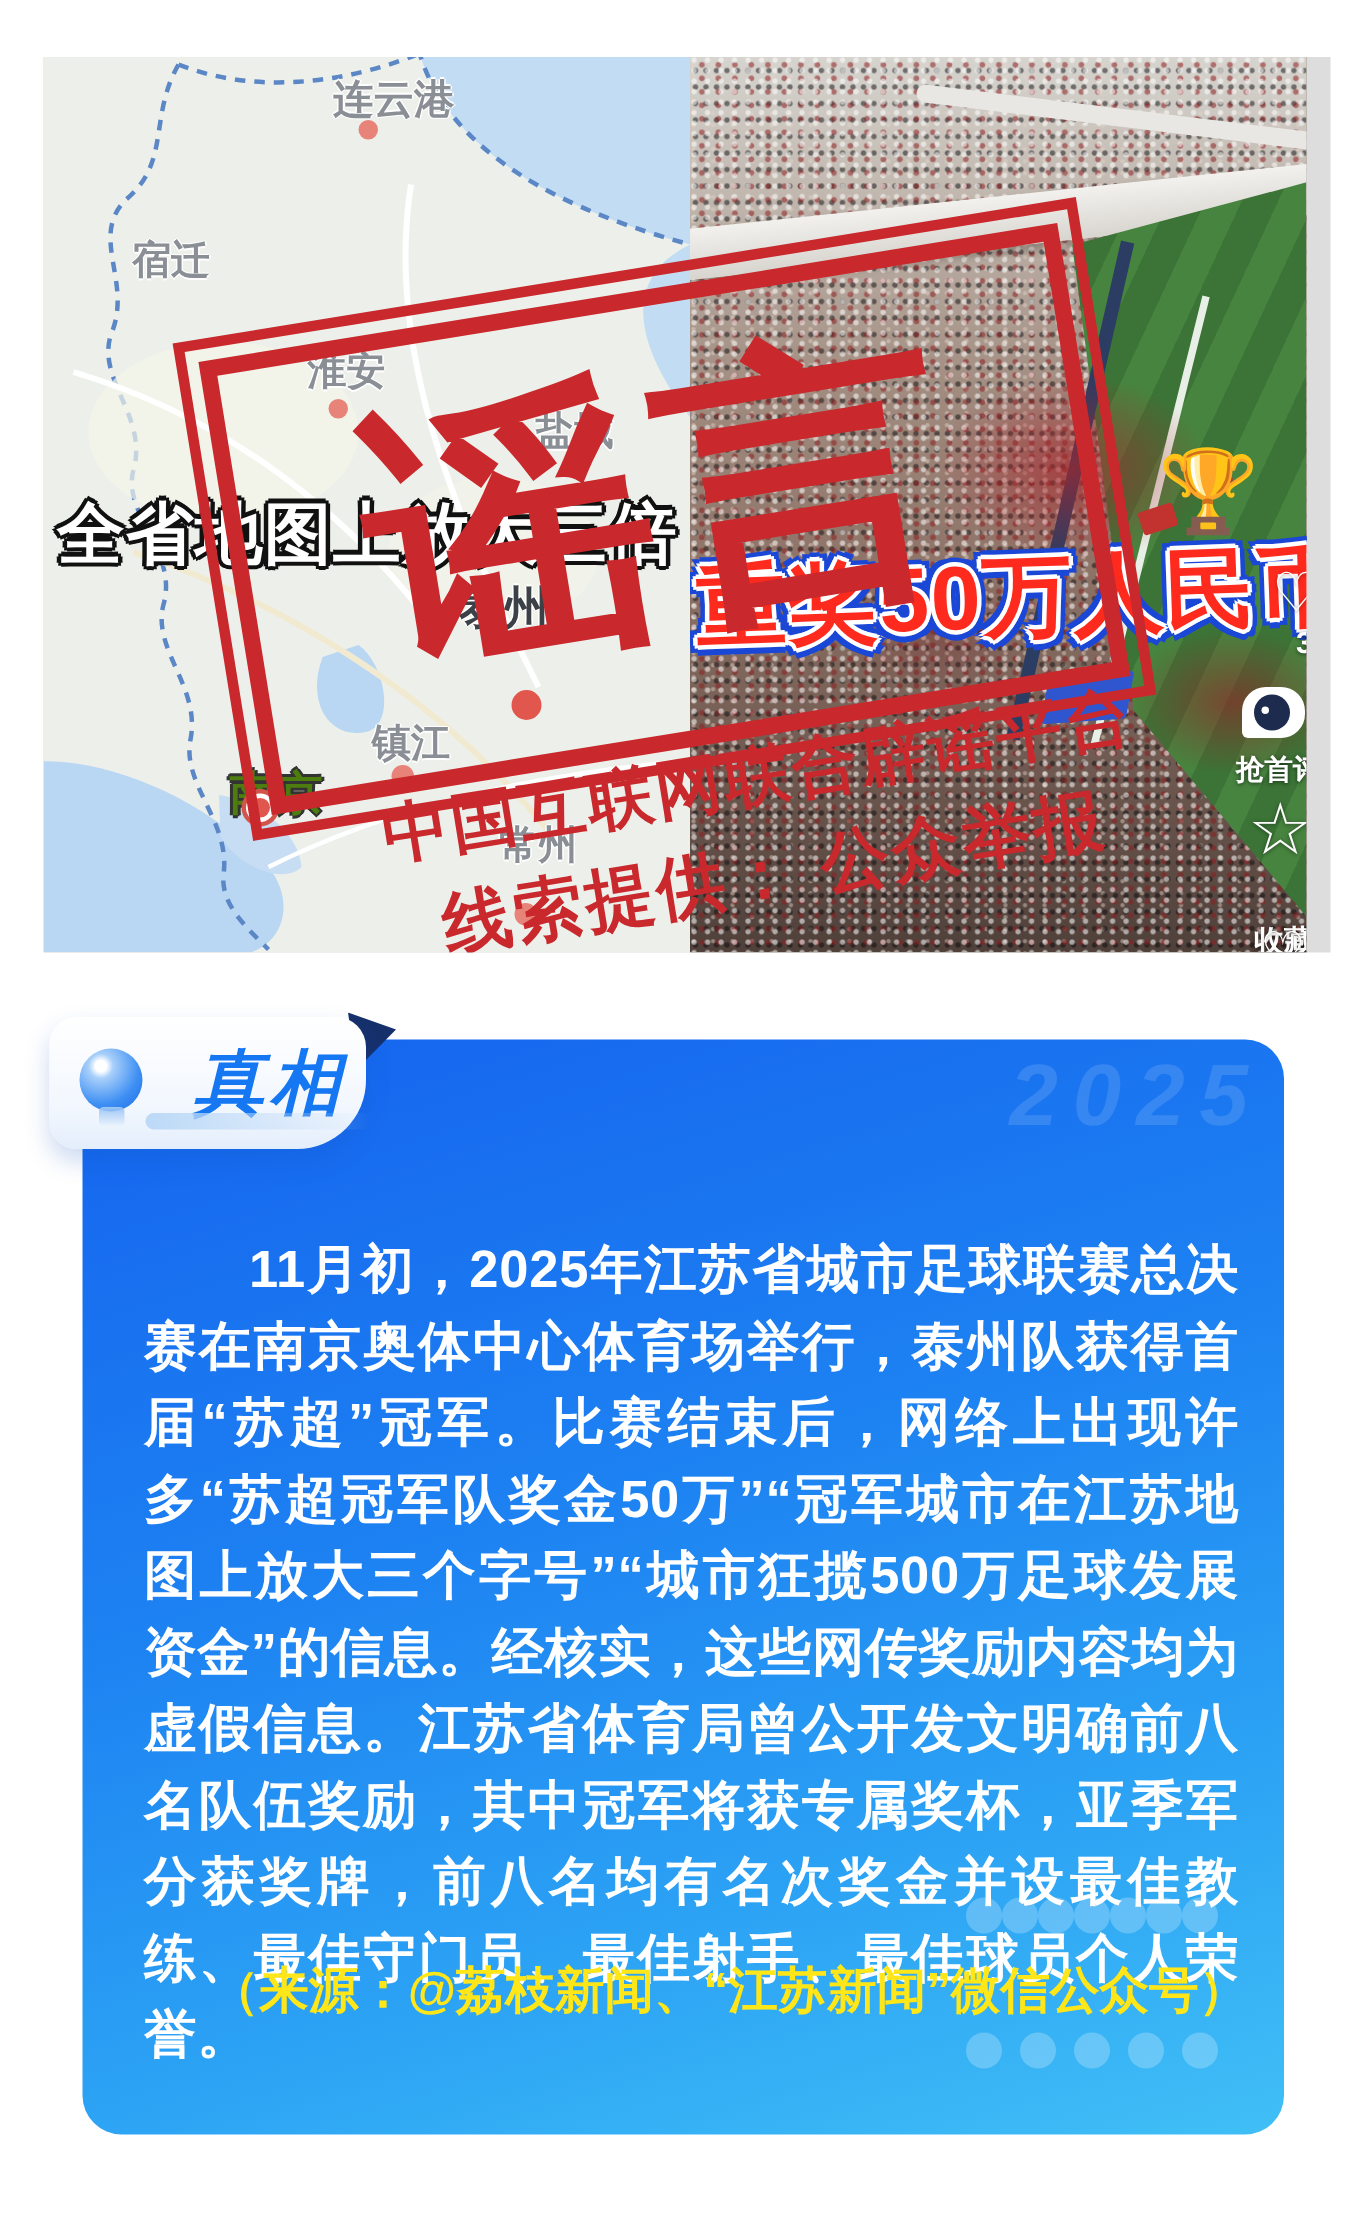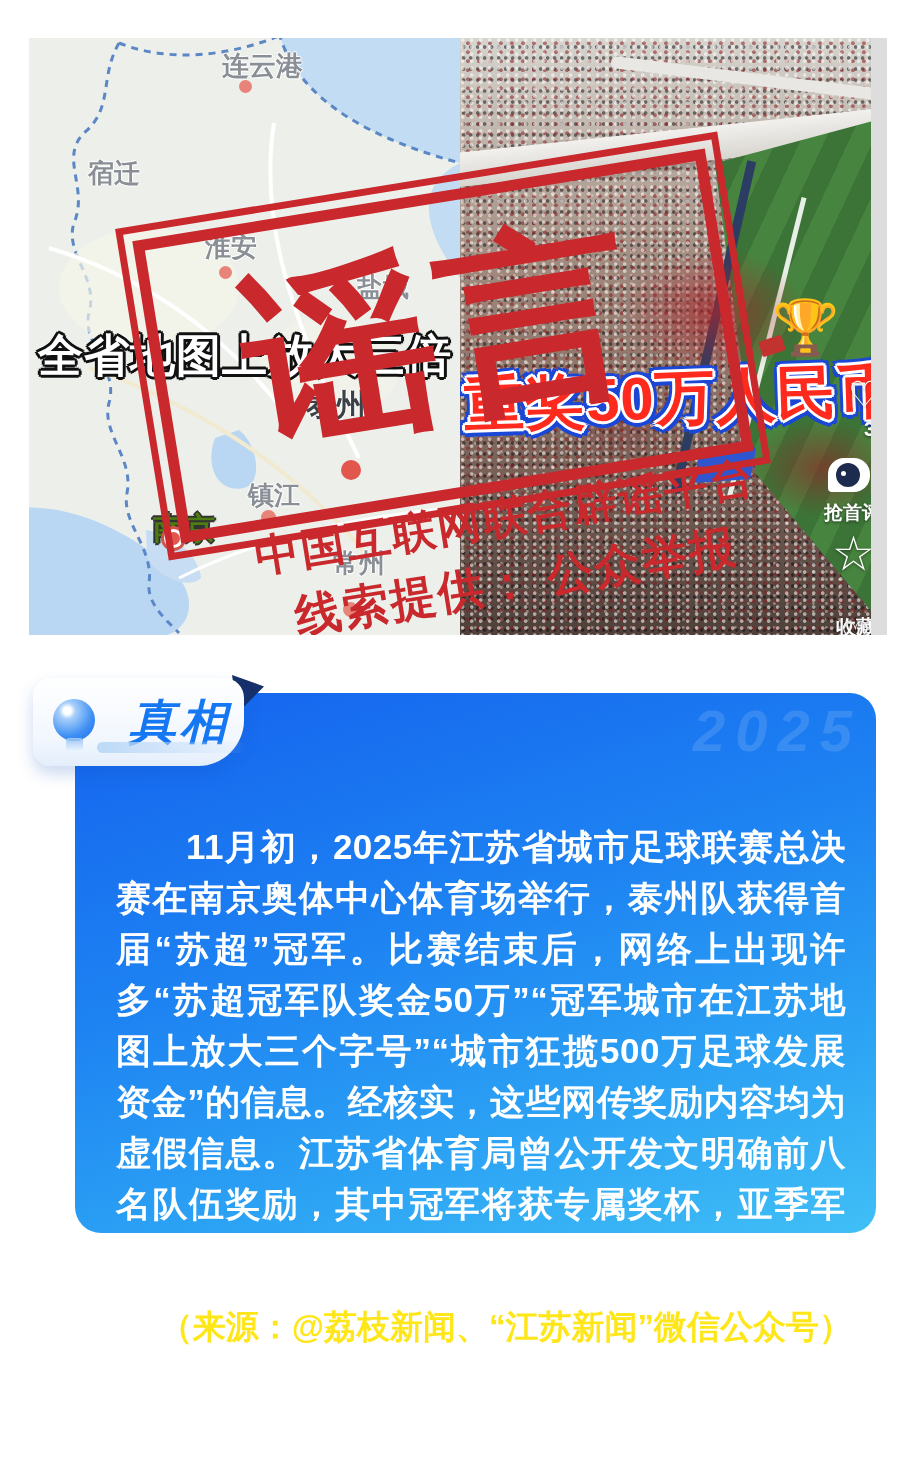--- a/index.html
+++ b/index.html
@@ -73,22 +73,22 @@
   .stamp-red{color:#c9282c;}
   #stamp-rect{position:absolute;left:0;top:0;width:610px;height:336px;border:7px solid #c9282c;box-sizing:border-box;}
   #stamp-rect-inner{position:absolute;left:8px;top:8px;right:8px;bottom:8px;border:11px solid #c9282c;}
   #stamp-word{position:absolute;left:0;top:62px;width:610px;text-align:center;font-size:192px;line-height:192px;
     font-weight:900;letter-spacing:6px;}
   .stamp-wm{position:absolute;font-weight:900;white-space:nowrap;}
   #stamp-wm1{left:86px;top:318px;font-size:44px;letter-spacing:2px;}
   #stamp-wm2{left:116px;top:382px;font-size:46px;letter-spacing:2px;}
 
   
-  #truth-card{left:55px;top:693px;width:801px;height:540px;border-radius:26px;
-    background:linear-gradient(163deg,#1563ee 0%,#1d82f2 42%,#2ba1f4 72%,#40bff6 100%);margin-left:20px;}
+  #truth-card{left:55px;top:693px;width:801px;height:730px;border-radius:26px;
+    background:linear-gradient(163deg,#1563ee 0%,#1d82f2 42%,#2ba1f4 72%,#40bff6 100%);}
   #year-watermark{right:14px;top:4px;font-size:58px;font-weight:bold;font-style:italic;
     color:rgba(255,255,255,.13);letter-spacing:10px;}
   #truth-paragraph{left:41px;top:128px;width:730px;margin:0;color:#fff;font-weight:bold;
     font-size:35px;line-height:51px;text-align:justify;text-indent:2em;letter-spacing:0.5px;}
   #dots-grid{right:44px;top:572px;width:168px;height:114px;display:flex;flex-wrap:wrap;
     justify-content:space-between;align-content:space-between;}
   #dots-grid span{width:24px;height:24px;border-radius:50%;background:rgba(255,255,255,.24);}
   #source-line{right:24px;top:612px;font-size:33px;font-weight:900;color:#ffe619;white-space:nowrap;z-index:2;}
 
   

